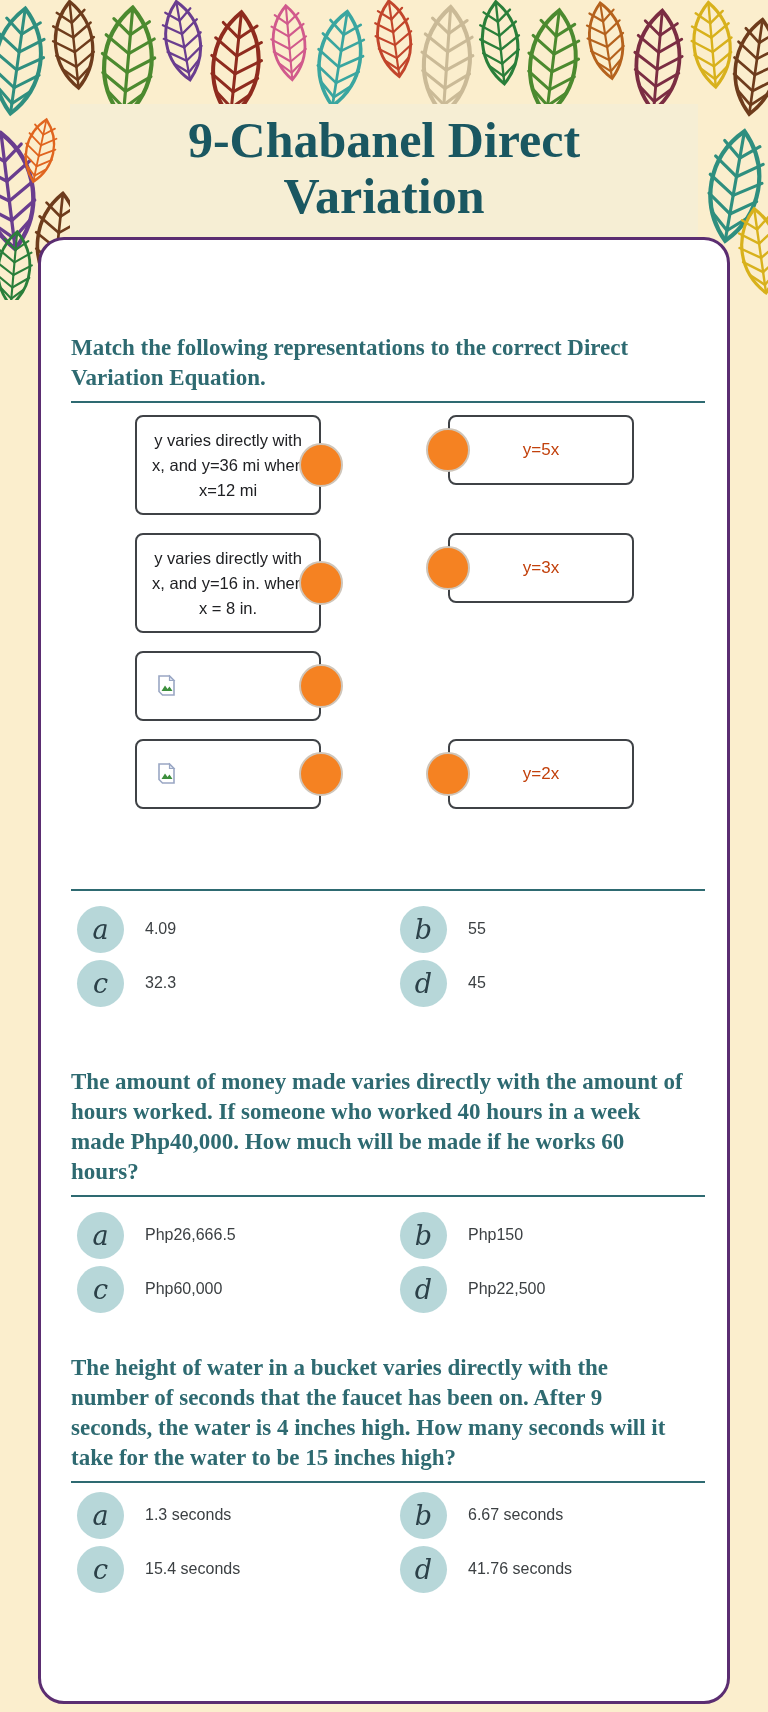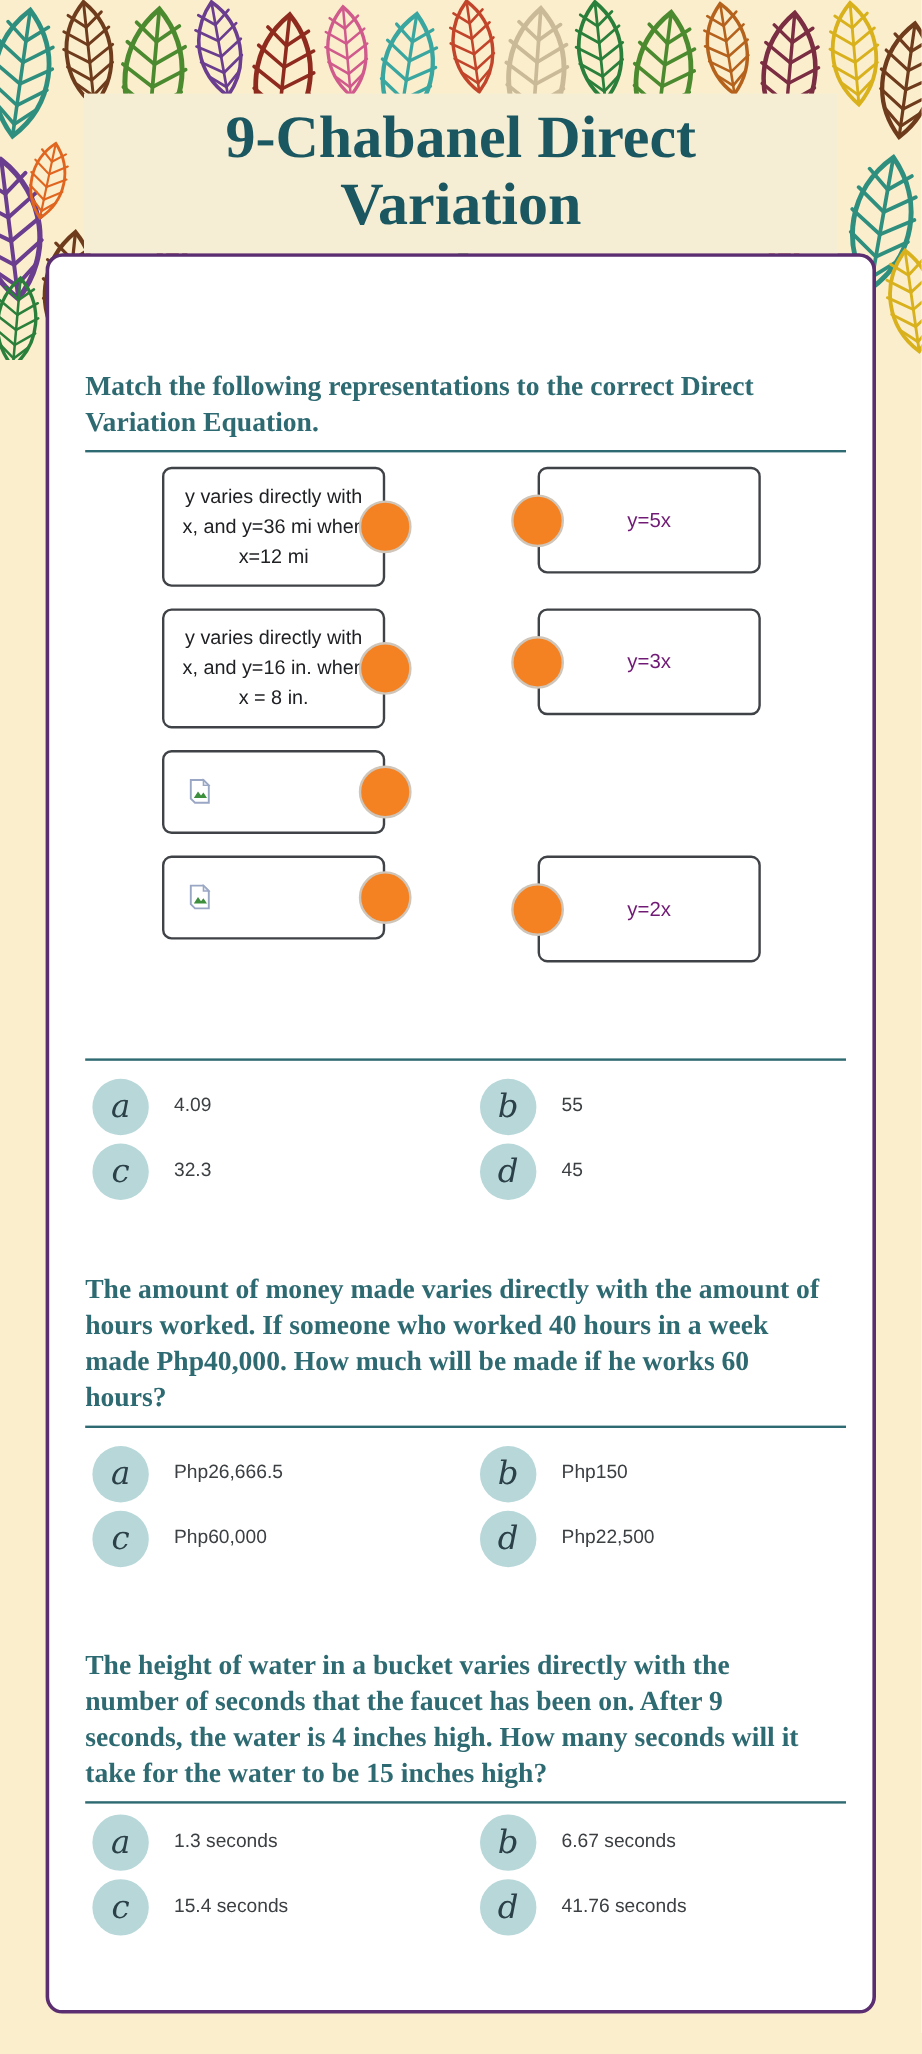--- a/index.html
+++ b/index.html
@@ -10,41 +10,41 @@
     font-family:"Liberation Sans", sans-serif;
     position:relative;
     overflow:hidden;
   }
   
   .leaf-band { position:absolute; top:0; left:0; width:768px; height:300px; z-index:0; }
 
   
   .banner {
     position:relative; z-index:2;
-    width:628px; margin:78px auto 0;
+    width:628px; margin:104px auto 0;
     min-height:133px;
     background:#f6eed4;
     display:flex; align-items:center; justify-content:center;
   }
   .banner h1 {
     margin:6px 24px 12px;
     font-family:"Liberation Serif", serif;
     font-weight:700;
     font-size:50px; line-height:1.12;
     color:#1a5761; text-align:center;
   }
 
   
   .card {
     position:relative; z-index:1;
     width:692px; height:1467px;
     margin:0 auto;
     background:#ffffff;
     border:3px solid #5b2d71;
-    border-radius:14px;
+    border-radius:26px;
     padding:93px 22px 8px 30px;
     overflow:hidden;
   }
 
   .prompt {
     font-family:"Liberation Serif", serif;
     font-weight:600;
     font-size:23px; line-height:30px;
     color:#2e6a71;
     max-width:614px;
@@ -60,37 +60,37 @@
   .match-row + .match-row { margin-top:18px; }
   .mbox {
     position:relative;
     width:186px;
     background:#fff;
     border:2px solid #3f4246;
     border-radius:8px;
     display:flex; align-items:center; justify-content:center;
   }
   .mbox.left  { padding:6px 12px; text-align:center; font-size:16.5px; line-height:25px; color:#202124; }
-  .mbox.right { margin-left:127px; height:89px; font-size:17px; color:#701a75; }
+  .mbox.right { margin-left:127px; height:70px; font-size:17px; color:#c2410c; }
   .h-tall { height:100px; }
   .h-short { height:70px; }
   .dot {
     position:absolute; top:50%;
     width:44px; height:44px; border-radius:50%;
     background:#f58222;
     border:2px solid #cfc5b9;
   }
   .dot.on-right { right:-24px; transform:translateY(-50%); }
   .dot.on-left  { left:-24px;  transform:translateY(-50%); }
   .img-ph { display:flex; align-items:center; justify-content:flex-start; width:100%; padding-left:6px; }
 
   
   .q2 { margin-top:80px; }
   .q3 { margin-top:60px; }
-  .q4 { margin-top:67px; }
+  .q4 { margin-top:40px; }
 
   .options {
     margin:14px 0 0 6px;
     display:grid;
     grid-template-columns:323px 1fr;
     row-gap:6px;
   }
   .q4 .options { margin-top:8px; }
   .option { display:flex; align-items:center; height:48px; cursor:pointer; }
   .badge {

